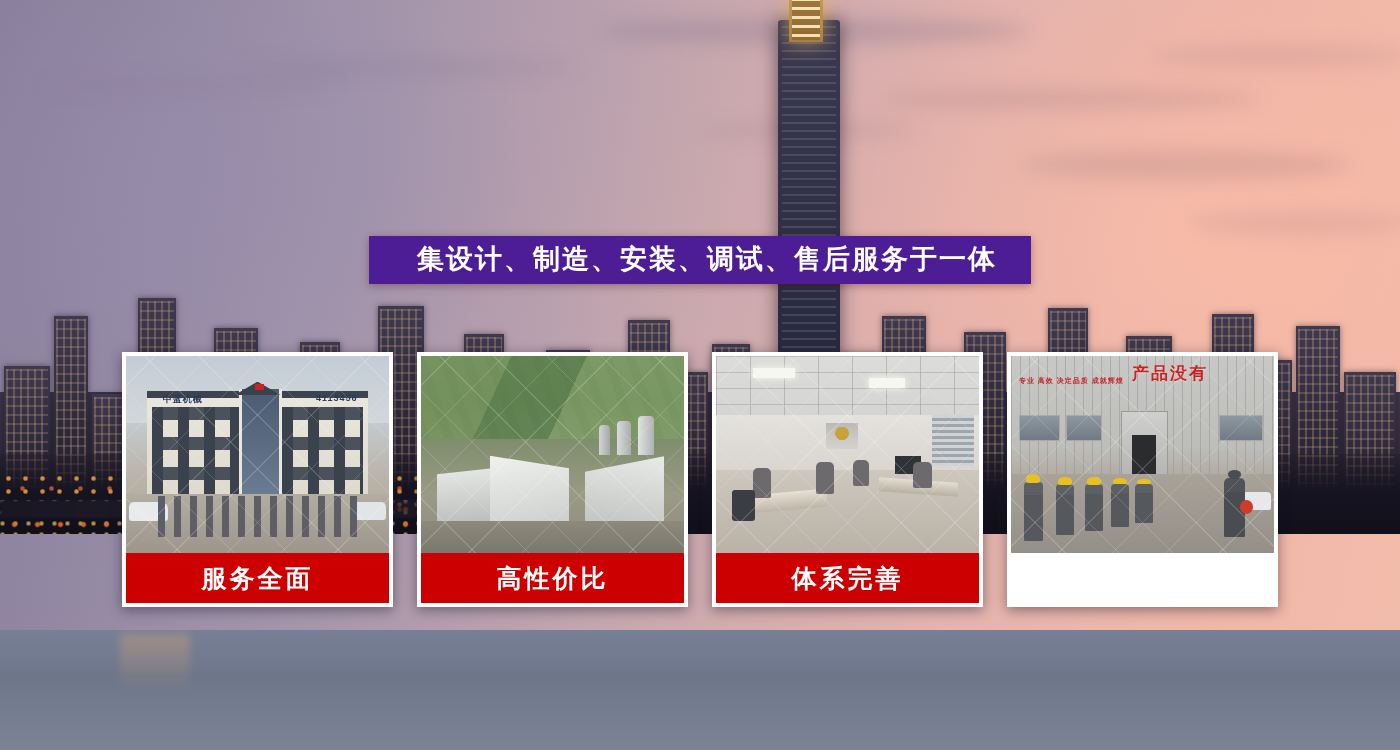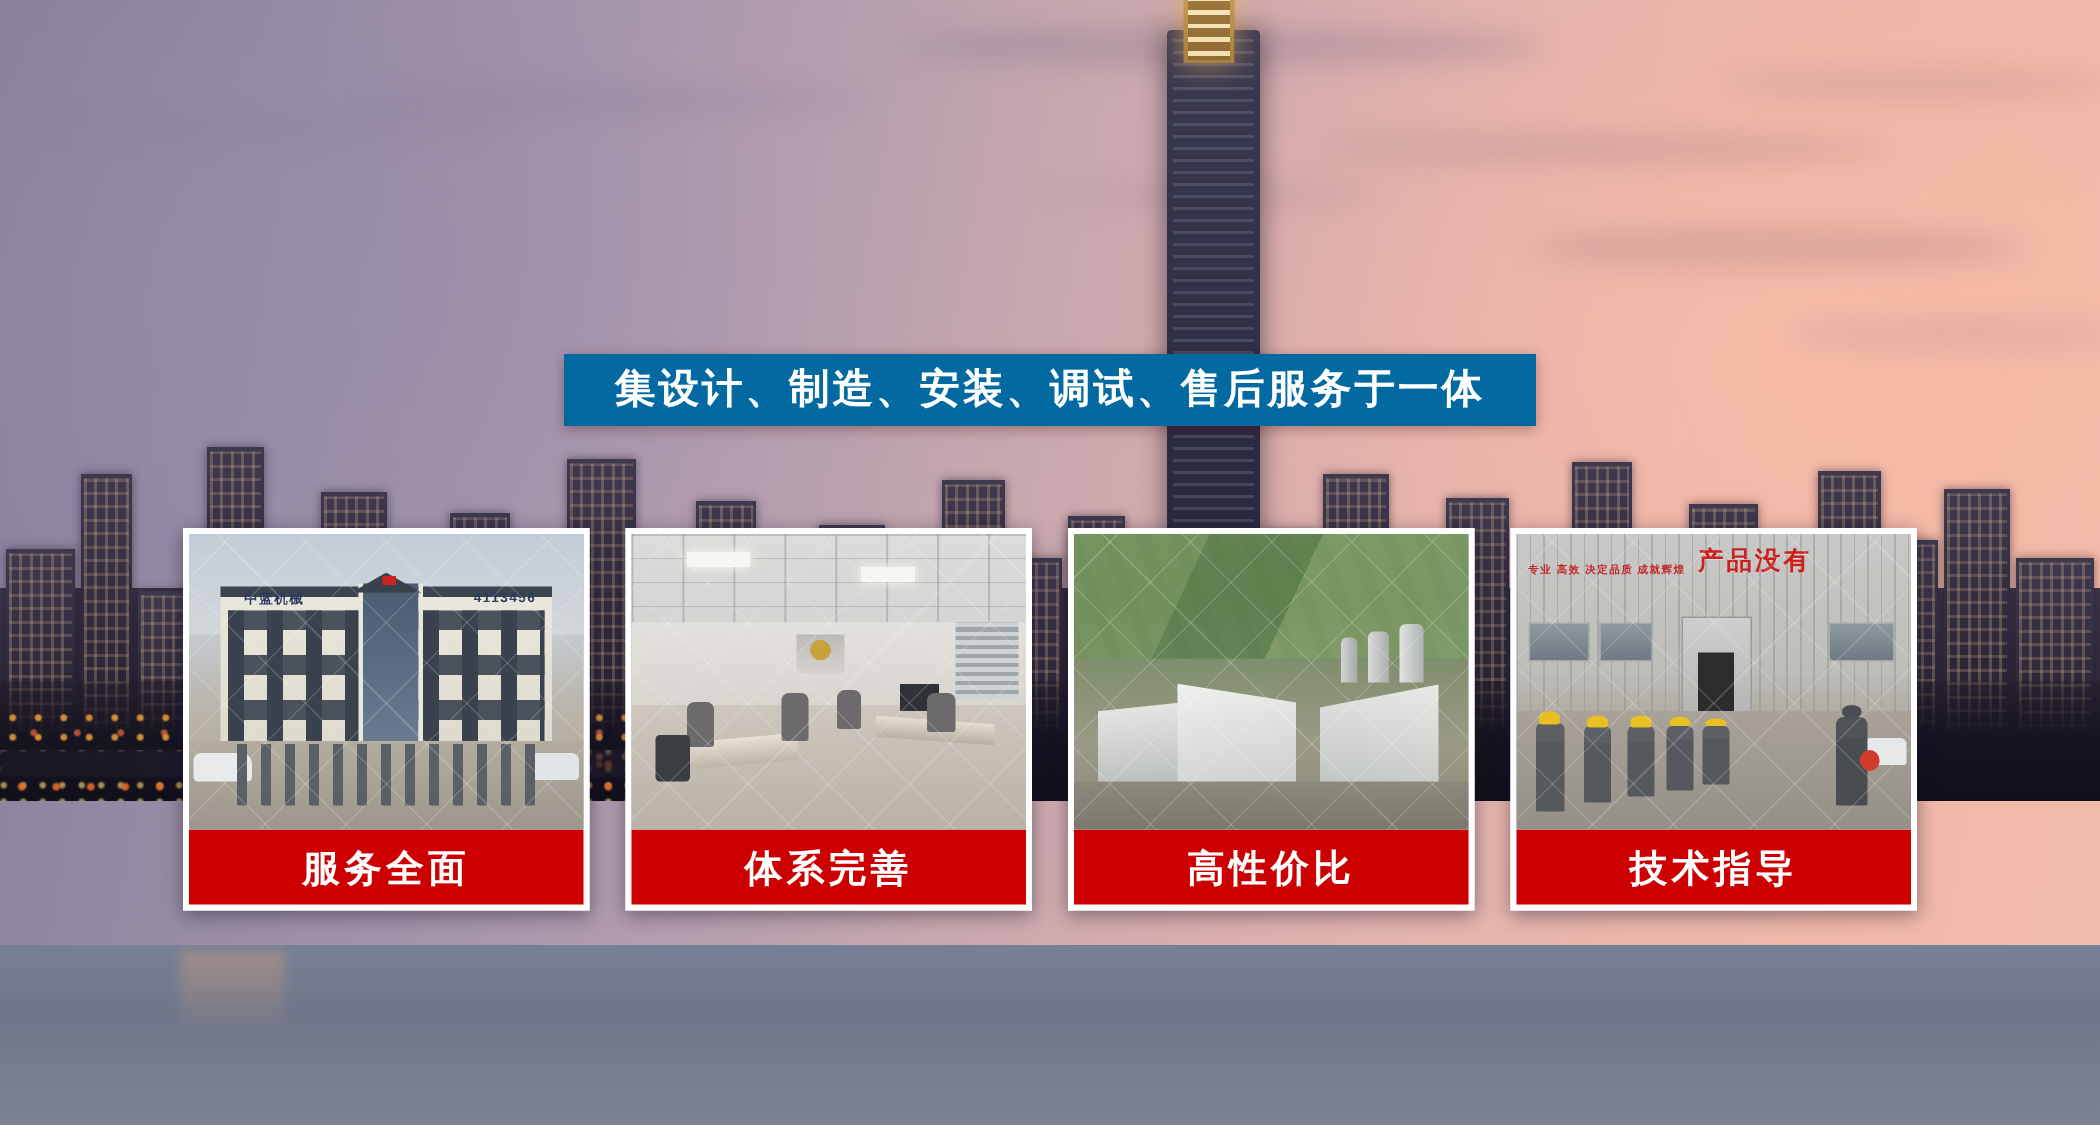--- a/index.html
+++ b/index.html
@@ -233,26 +233,26 @@
 
   
   .subtitle-wrap {
     position: absolute;
     left: 0; right: 0;
     top: 236px;
     display: flex;
     justify-content: center;
   }
   .subtitle {
-    background: #0369a1;
+    background: #4c1d95;
     color: #ffffff;
     font-size: 27px;
     font-weight: bold;
     letter-spacing: 2px;
-    padding: 9px 34px 11px 34px;
+    padding: 9px 34px 11px 48px;
     line-height: 1.05;
     white-space: nowrap;
     box-shadow: 0 2px 8px rgba(70,10,10,.35);
   }
 
   
   .cards {
     position: absolute;
     left: 122px;
     top: 352px;
@@ -518,57 +518,57 @@
           <div class="pb-car-l"></div>
           <div class="pb-car-r"></div>
           <div class="pb-people"></div>
         </div>
       </div>
       <div class="card-label">服务全面</div>
     </div>
 
     <div class="card">
       <div class="card-photo">
+        <div class="p-plant">
+          <div class="pp-fields"></div>
+          <div class="pp-struct">
+            <div class="pp-b1"></div>
+            <div class="pp-b2"></div>
+            <div class="pp-b3"></div>
+            <div class="pp-silo"></div>
+            <div class="pp-silo2"></div>
+            <div class="pp-silo3"></div>
+          </div>
+          <div class="pp-road"></div>
+        </div>
+      </div>
+      <div class="card-label">高性价比</div>
+    </div>
+
+    <div class="card">
+      <div class="card-photo">
         <div class="p-office">
           <div class="po-ceil"></div>
           <div class="po-panel po-p1"></div>
           <div class="po-panel po-p2"></div>
           <div class="po-wall"></div>
           <div class="po-logo"></div>
           <div class="po-blind"></div>
           <div class="po-floor"></div>
           <div class="po-desk1"></div>
           <div class="po-desk2"></div>
           <div class="po-mon"></div>
           <div class="po-person po-pe1"></div>
           <div class="po-person po-pe2"></div>
           <div class="po-person po-pe3"></div>
           <div class="po-person po-pe4"></div>
           <div class="po-chair"></div>
         </div>
       </div>
       <div class="card-label">体系完善</div>
-    </div>
-
-    <div class="card">
-      <div class="card-photo">
-        <div class="p-plant">
-          <div class="pp-fields"></div>
-          <div class="pp-struct">
-            <div class="pp-b1"></div>
-            <div class="pp-b2"></div>
-            <div class="pp-b3"></div>
-            <div class="pp-silo"></div>
-            <div class="pp-silo2"></div>
-            <div class="pp-silo3"></div>
-          </div>
-          <div class="pp-road"></div>
-        </div>
-      </div>
-      <div class="card-label">高性价比</div>
     </div>
 
     <div class="card">
       <div class="card-photo">
         <div class="p-shop">
           <div class="ps-wall"></div>
           <div class="ps-banner">产品没有</div>
           <div class="ps-slogan">专业  高效
 决定品质  成就辉煌</div>
           <div class="ps-win ps-w1"></div>
@@ -580,17 +580,16 @@
           <div class="ps-car"></div>
           <div class="ps-worker ps-k1"></div>
           <div class="ps-worker ps-k2"></div>
           <div class="ps-worker ps-k3"></div>
           <div class="ps-worker ps-k4"></div>
           <div class="ps-worker ps-k5"></div>
           <div class="ps-lead"></div>
           <div class="ps-helmet"></div>
         </div>
       </div>
-      <div class="card-label">技术指导</div>
     </div>
 
   </div>
 </div>
 
 </body></html>

